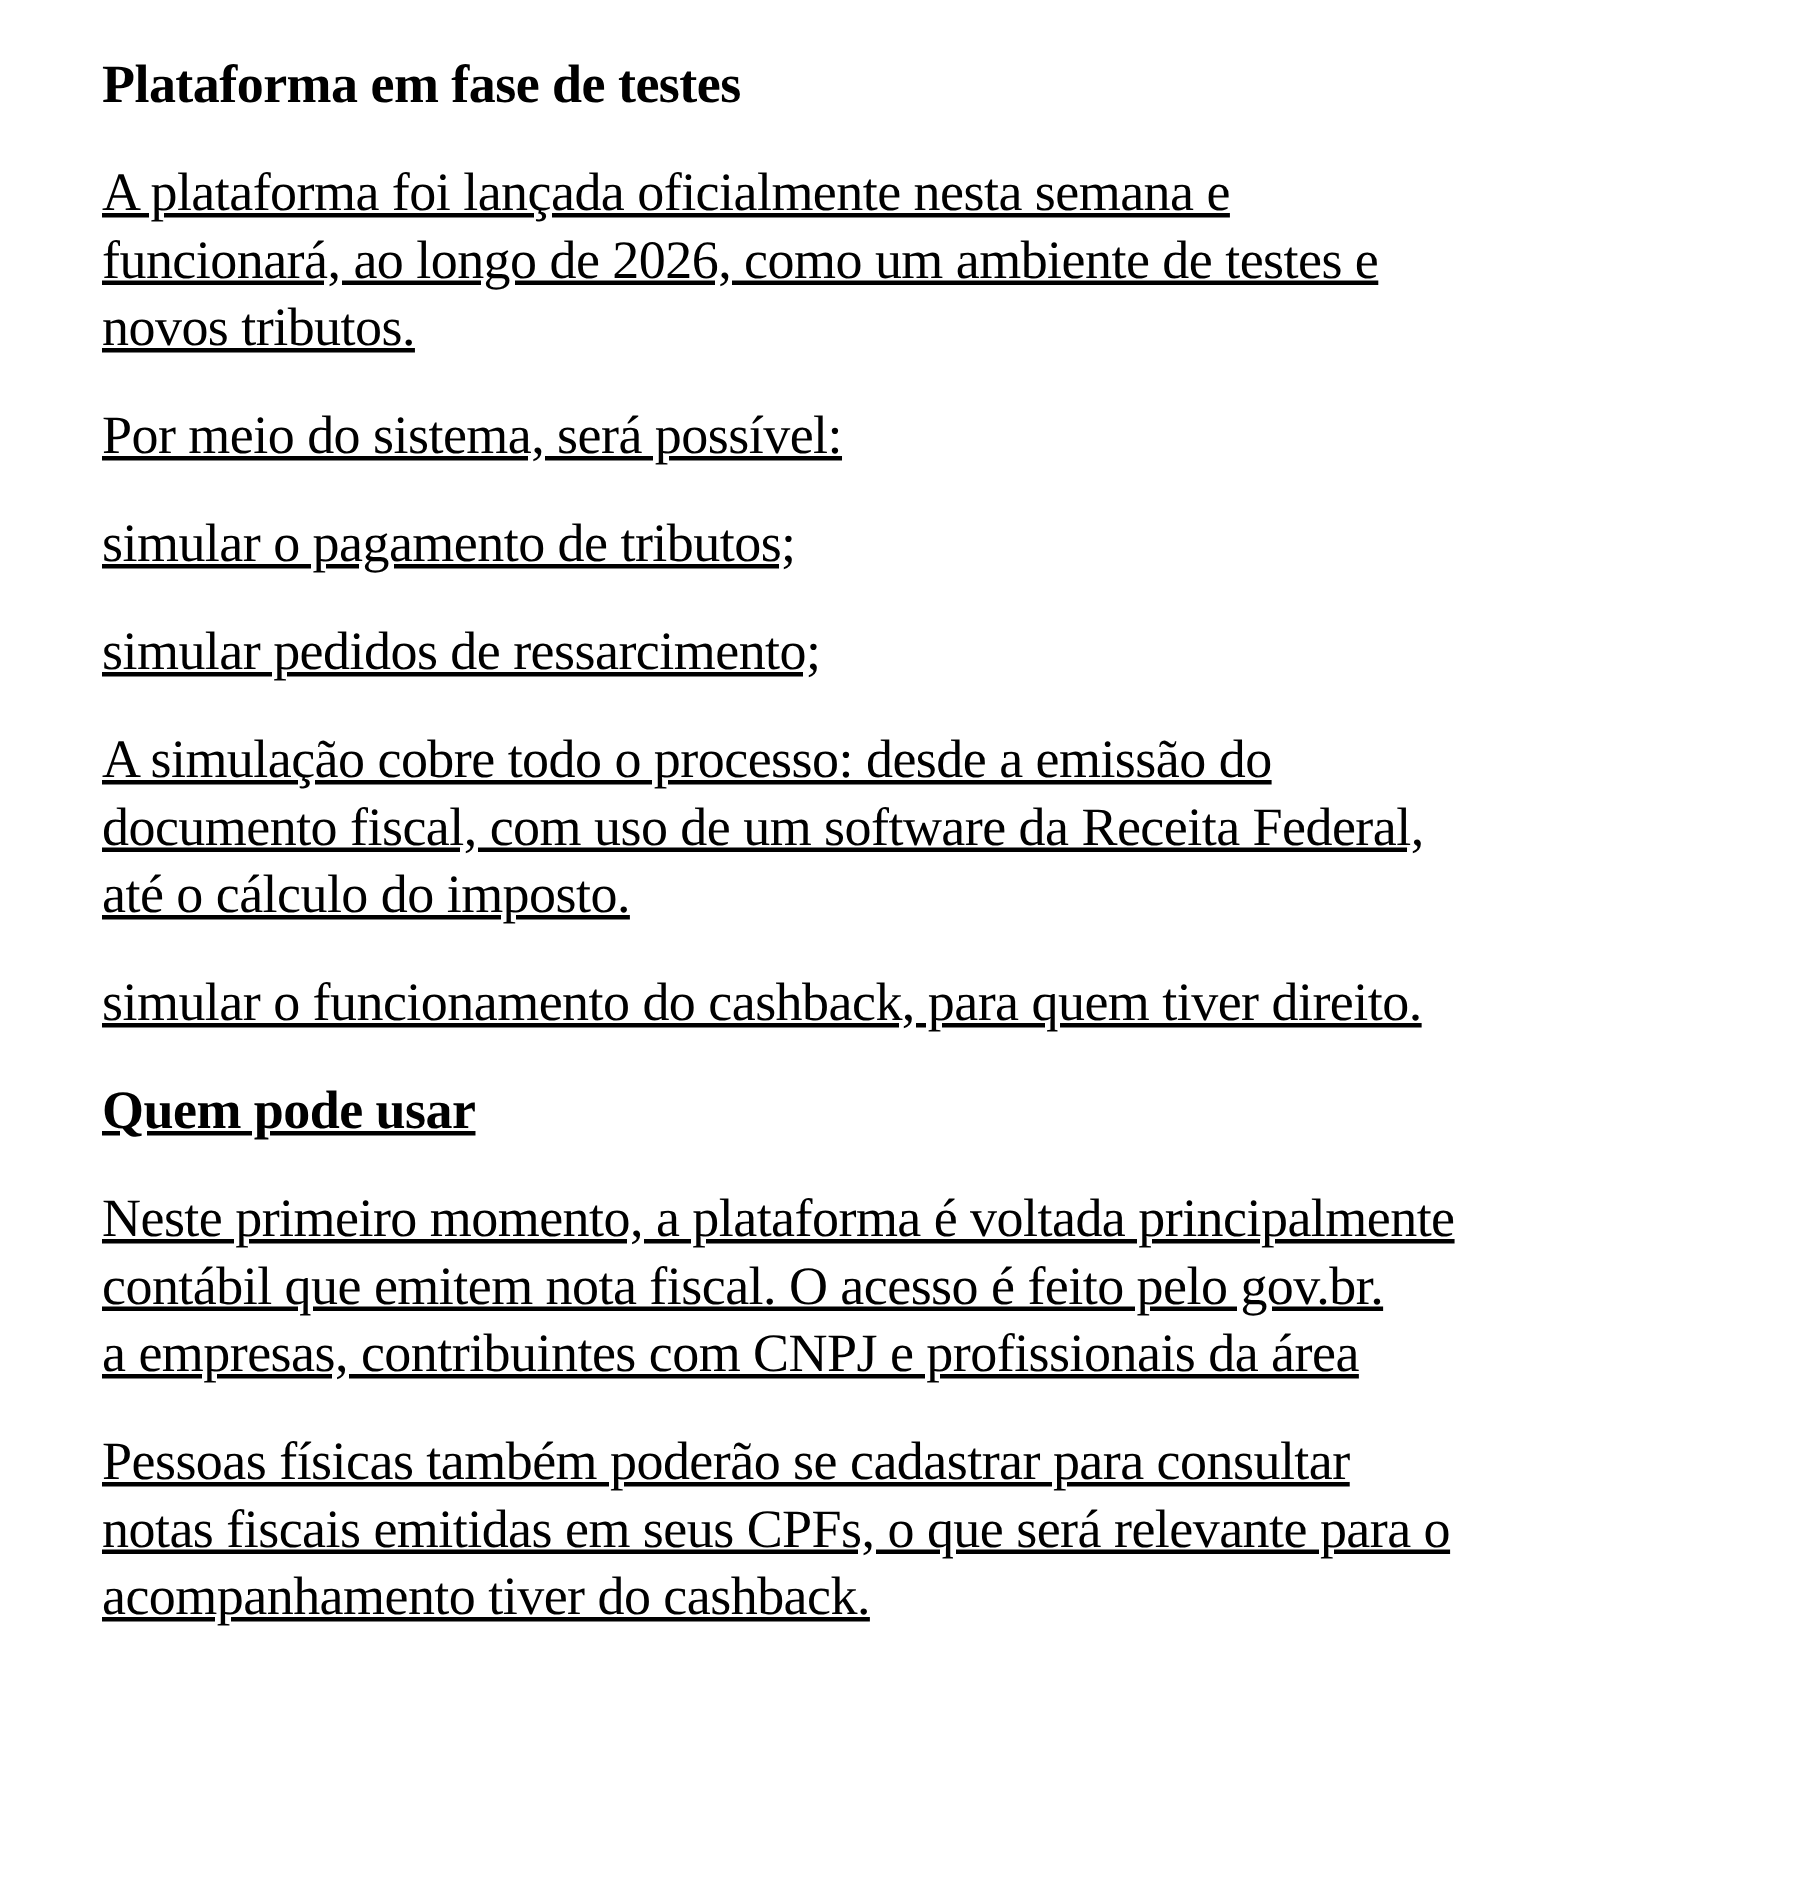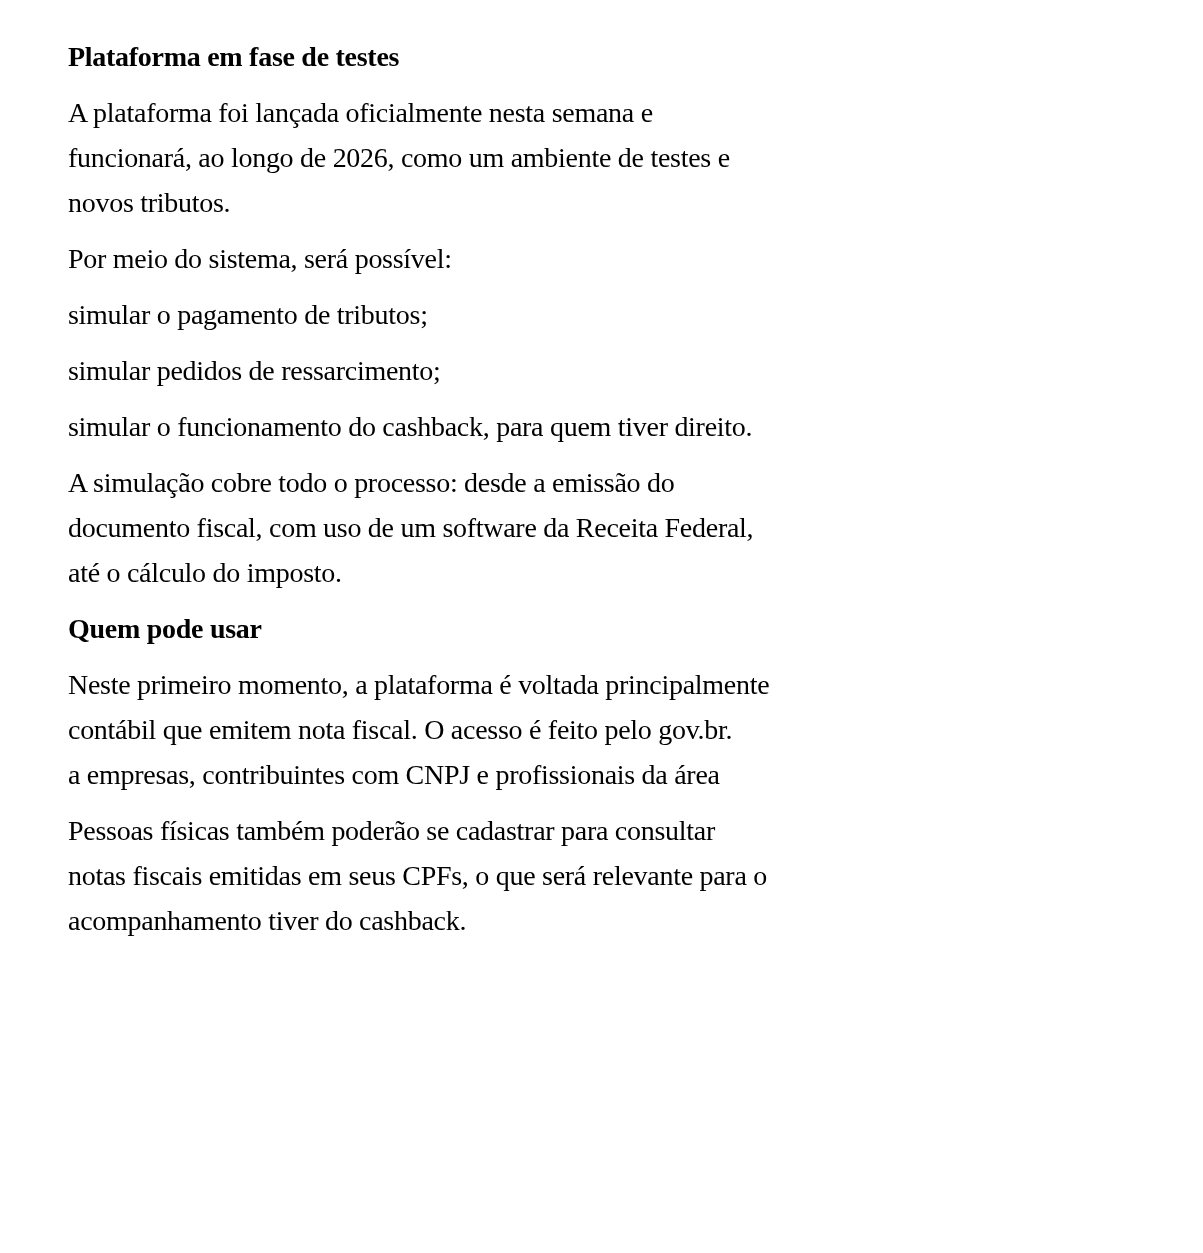--- a/index.html
+++ b/index.html
@@ -12,26 +12,27 @@
     height: 1253px;
     overflow: hidden;
     color: #000000;
     font-family: "Liberation Serif", "DejaVu Serif", serif;
   }
   .article {
     padding: 34px 58px 0 68px;
   }
   .block {
     margin: 0;
-    font-size: 28px;
+    font-size: 36px;
     line-height: 45px;
     letter-spacing: -0.01em;
   }
   .block + .block {
-    margin-top: 11px;
+    margin-top: 27px;
+    text-decoration: underline;
   }
   .heading {
     font-weight: bold;
   }
   .ln {
     display: block;
     white-space: nowrap;
   }
 </style>
 </head>
@@ -54,27 +55,27 @@
   <p class="block">
     <span class="ln">simular o pagamento de tributos;</span>
   </p>
 
   <p class="block">
     <span class="ln">simular pedidos de ressarcimento;</span>
   </p>
 
 
   <p class="block">
-    <span class="ln">simular o funcionamento do cashback, para quem tiver direito.</span>
+    <span class="ln">A simulação cobre todo o processo: desde a emissão do</span>
+    <span class="ln">documento fiscal, com uso de um software da Receita Federal,</span>
+    <span class="ln">até o cálculo do imposto.</span>
   </p>
 
   <p class="block">
-    <span class="ln">A simulação cobre todo o processo: desde a emissão do</span>
-    <span class="ln">documento fiscal, com uso de um software da Receita Federal,</span>
-    <span class="ln">até o cálculo do imposto.</span>
+    <span class="ln">simular o funcionamento do cashback, para quem tiver direito.</span>
   </p>
 
   <h2 class="block heading">Quem pode usar</h2>
 
   <p class="block">
     <span class="ln">Neste primeiro momento, a plataforma é voltada principalmente</span>
     <span class="ln">contábil que emitem nota fiscal. O acesso é feito pelo gov.br.</span>
     <span class="ln">a empresas, contribuintes com CNPJ e profissionais da área</span>
   </p>
 

